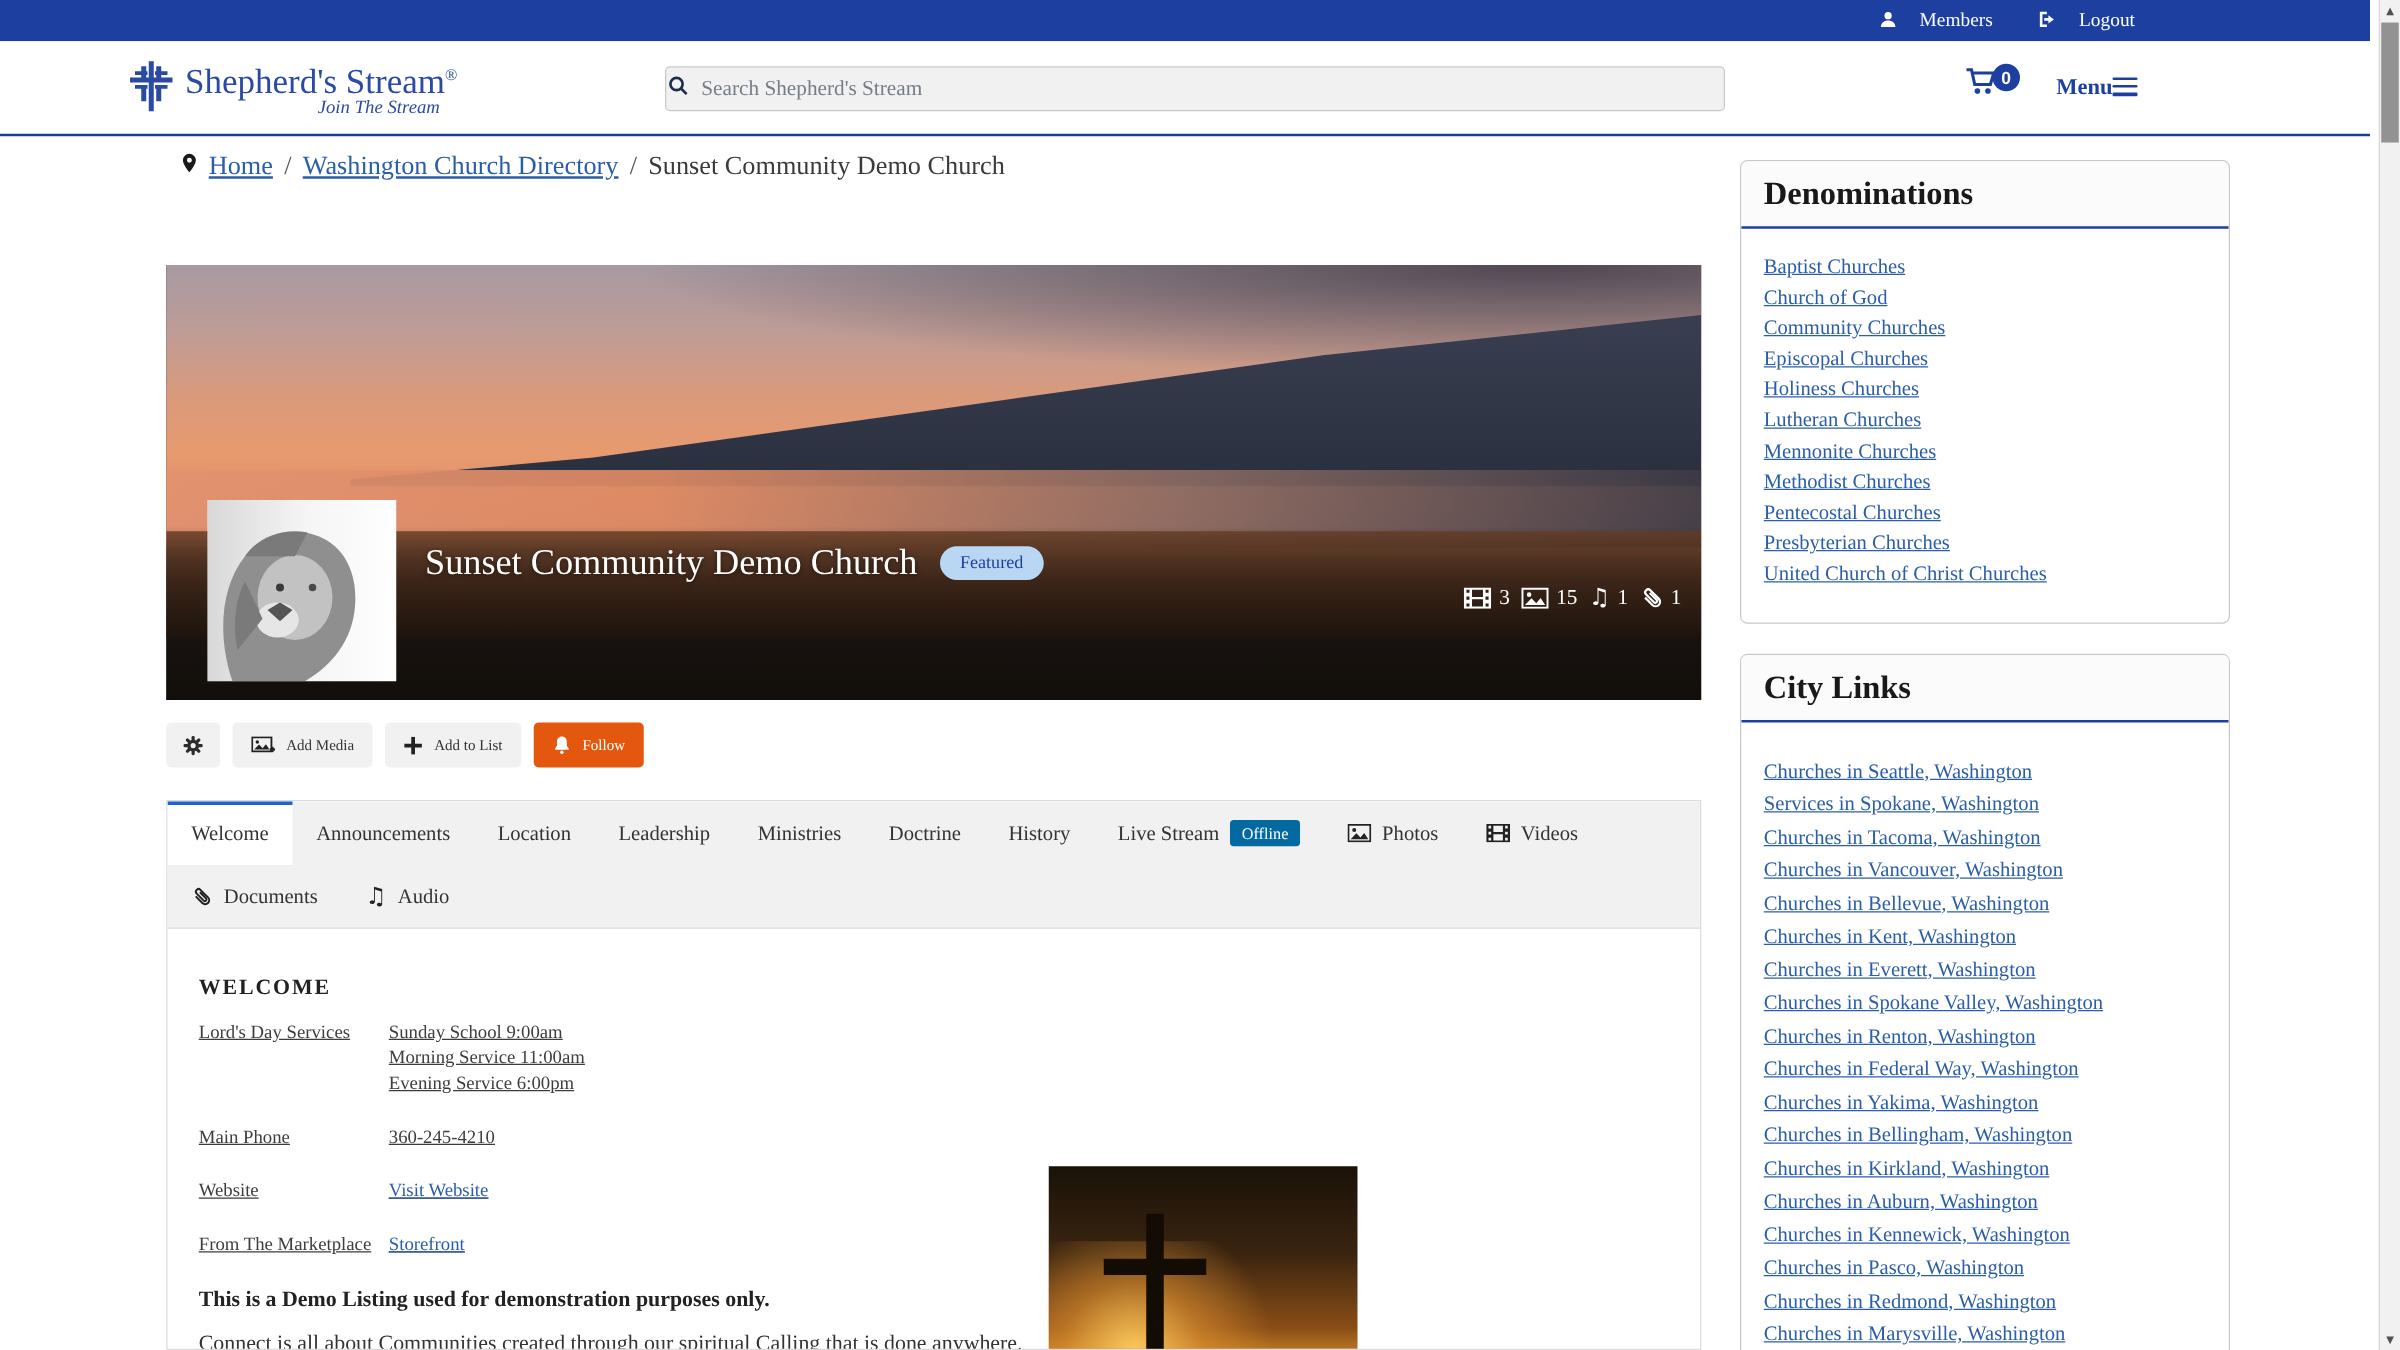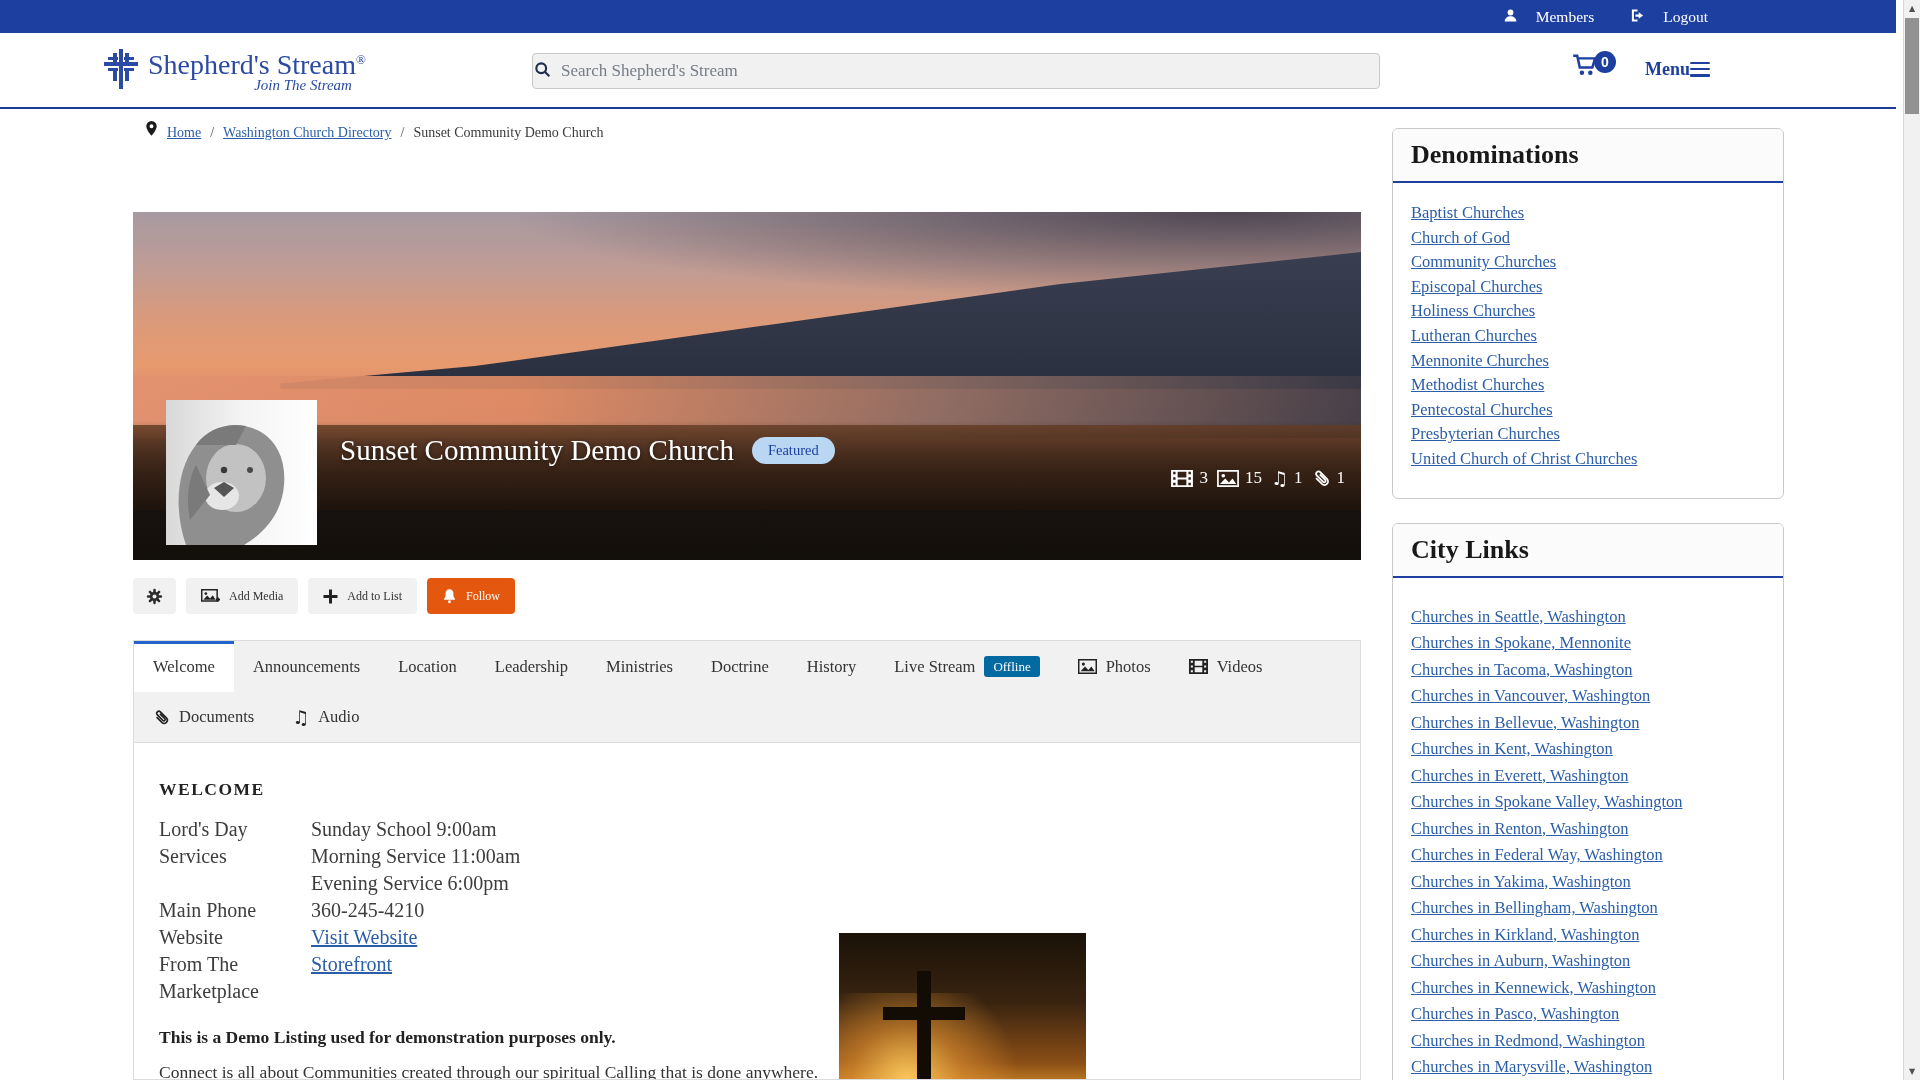--- a/index.html
+++ b/index.html
@@ -31,21 +31,21 @@
 
   .cart { position:absolute; left:1572px; top:20px; display:flex; align-items:flex-start; cursor:pointer; }
   .cart-badge { margin-left:-4px; margin-top:-2px; width:22px; height:22px; border-radius:50%; background:#1d3fa0;
                 color:#fff; font-size:14px; font-weight:bold; display:flex; align-items:center; justify-content:center;
                 font-family:"Liberation Sans",sans-serif; }
   .menu { position:absolute; left:1645px; top:25px; display:flex; align-items:center; 
           color:#1d3fa0; font-size:18px; font-weight:bold; cursor:pointer; }
   .burger span { display:block; width:20px; height:2.6px; background:#1d3fa0; margin:3.6px 0; border-radius:1px; }
 
   
-  .breadcrumb { position:absolute; left:145px; top:120px; display:flex; align-items:flex-end; gap:9px; font-size:14px; color:#3a3a3a; }
+  .breadcrumb { position:absolute; left:145px; top:120px; display:flex; align-items:flex-start; gap:9px; font-size:21px; color:#3a3a3a; }
   .crumb-link { color:#2b5ea9; text-decoration:underline; cursor:pointer; }
   .crumb-sep { color:#555; }
 
   
   .hero { position:absolute; left:133px; top:212px; width:1228px; height:348px; overflow:hidden; background:#4a4347; }
   .hero-sky { position:absolute; inset:0;
               background:linear-gradient(180deg,#a79aa2 0%,#c09c95 16%,#d99a7c 30%,#e89a6e 44%,#d8876a 56%,#8a6a66 72%,#4a4347 100%); }
   .hero-cloud { position:absolute; right:0; top:0; width:70%; height:26%;
                 background:radial-gradient(ellipse at 85% 0%, rgba(58,50,62,.8), rgba(58,50,62,0) 70%); }
   .hero-hill { position:absolute; right:0; top:9%; width:88%; height:42%;
@@ -80,21 +80,21 @@
                   border:1px solid #dcdcdc; overflow:hidden; }
   .tabbar { background:#f1f1f1; border-bottom:1px solid #ddd; }
   .tabrow { display:flex; align-items:stretch; }
   .tab { padding:15px 19px; font-size:16.5px; color:#333; display:flex; align-items:center; gap:9px; cursor:pointer; white-space:nowrap; }
   .tab.active { background:#fff; border-top:3px solid #2262cc; padding-top:12px; }
   .tab svg { display:block; color:#222; }
   .badge-offline { background:#0369a1; color:#fff; font-size:13px; padding:2.5px 9px; border-radius:3px; }
 
   .welcome-body { position:relative; padding:36px 25px 0 25px; height:336px; }
   .welcome-heading { font-size:17.5px; font-weight:bold; letter-spacing:1.5px; color:#222; margin-bottom:16px; }
-  .info-grid { display:grid; grid-template-columns:152px auto; row-gap:0; font-size:20px; color:#3d3d3d; max-width:560px; line-height:1.35; }
+  .info-grid { display:grid; grid-template-columns:152px auto; row-gap:23px; font-size:15px; color:#3d3d3d; max-width:560px; line-height:1.35;text-decoration:underline; }
   .info-value a { color:#2b5ea9; text-decoration:underline; cursor:pointer; }
   .demo-note { font-weight:bold; margin-top:22px; font-size:17.5px; color:#222; }
   .clipped-par { margin-top:14px; font-size:17.5px; color:#333; max-width:680px; }
 
   .cross-photo { position:absolute; left:705px; top:190px; width:247px; height:270px; overflow:hidden;
                  background:linear-gradient(180deg,#1a1208 0%,#3a2410 26%,#8a4e16 48%,#d08a28 58%,#6a3c10 74%,#241708 100%); }
   .cross-glow { position:absolute; left:-20px; top:60px; width:220px; height:160px;
                 background:radial-gradient(circle at 40% 55%, rgba(255,205,95,.95) 0%, rgba(230,150,50,.55) 35%, rgba(0,0,0,0) 70%); }
   .cross-v { position:absolute; left:78px; top:38px; width:14px; height:130px; background:#120c04; }
   .cross-h { position:absolute; left:44px; top:74px; width:82px; height:13px; background:#120c04; }
@@ -438,21 +438,21 @@
           <a class="side-link">Pentecostal Churches</a>
           <a class="side-link">Presbyterian Churches</a>
           <a class="side-link">United Church of Christ Churches</a>
         </div>
     </div>
     <div class="side-card">
       <div class="side-card-header">City Links</div>
       <div class="side-card-body city">
 
       <a class="side-link">Churches in Seattle, Washington</a>
-          <a class="side-link">Churches in Spokane, Mennonite</a>
+          <a class="side-link">Services in Spokane, Washington</a>
           <a class="side-link">Churches in Tacoma, Washington</a>
           <a class="side-link">Churches in Vancouver, Washington</a>
           <a class="side-link">Churches in Bellevue, Washington</a>
           <a class="side-link">Churches in Kent, Washington</a>
           <a class="side-link">Churches in Everett, Washington</a>
           <a class="side-link">Churches in Spokane Valley, Washington</a>
           <a class="side-link">Churches in Renton, Washington</a>
           <a class="side-link">Churches in Federal Way, Washington</a>
           <a class="side-link">Churches in Yakima, Washington</a>
           <a class="side-link">Churches in Bellingham, Washington</a>

